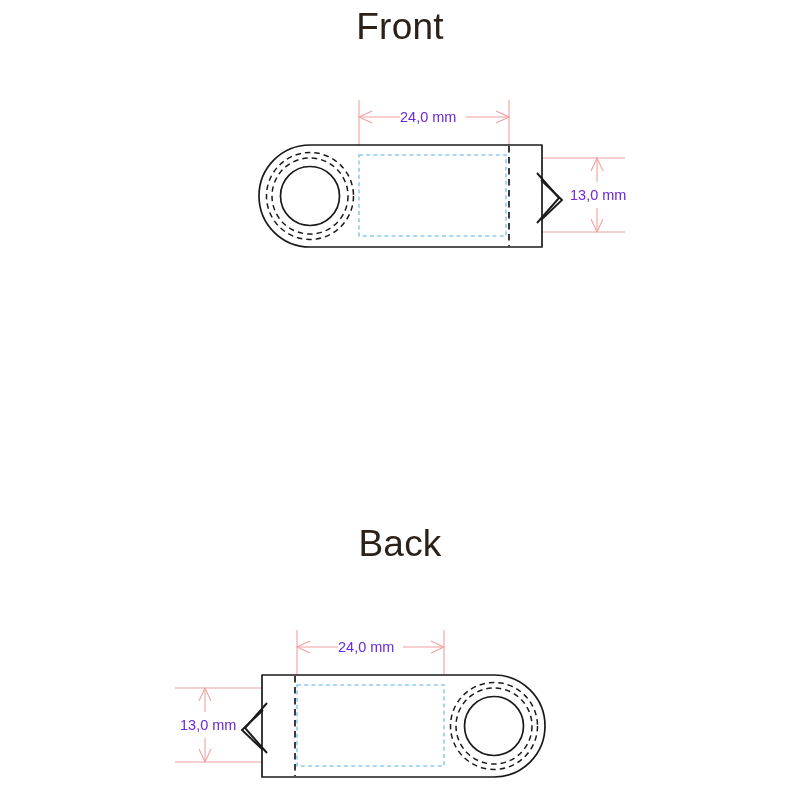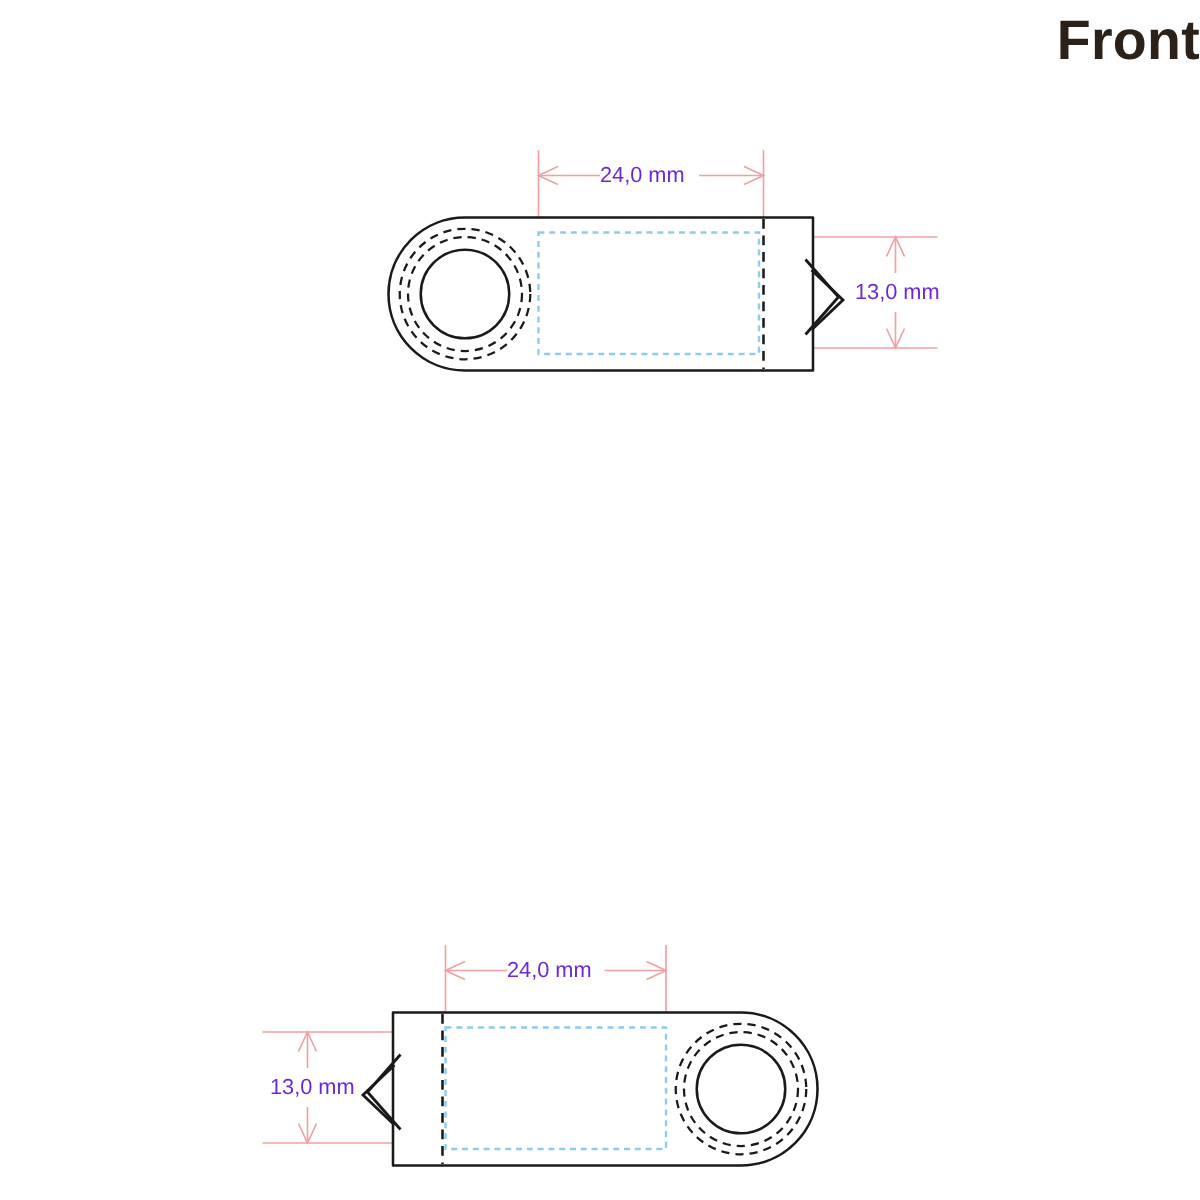--- a/index.html
+++ b/index.html
@@ -19,28 +19,27 @@
     position: absolute;
     left: 0;
     top: 0;
     width: 800px;
     height: 800px;
   }
 
   .view-title {
     position: absolute;
     width: 100%;
-    text-align: right;
+    text-align: center;
     font-family: "Liberation Sans", sans-serif;
     font-size: 37px;
     color: #2b2118;
     letter-spacing: 0.2px;
     line-height: 1;
     white-space: nowrap;
-    font-weight: bold;
   }
   #front-title { top: 8px; }
   #back-title  { top: 525px; }
 
   .dim-label {
     position: absolute;
     font-family: "Liberation Sans", sans-serif;
     font-size: 14.5px;
     color: #6d28d9;
     white-space: nowrap;
@@ -143,18 +142,19 @@
       <polyline points="267,703 245,728 267,753"></polyline>
       <polyline points="263,710 242,730 263,750"></polyline>
     </g>
 
   </svg>
 
   <div class="dim-label" id="front-width-label" style="left:400px; top:110px;">24,0 mm</div>
 
   <div class="dim-label" id="front-height-label" style="left:570px; top:188px;">13,0 mm</div>
 
+  <div class="view-title" id="back-title">Back</div>
 
   <div class="dim-label" id="back-width-label" style="left:338px; top:640px;">24,0 mm</div>
 
   <div class="dim-label" id="back-height-label" style="left:180px; top:718px;">13,0 mm</div>
 
 </div>
 
 </body></html>

